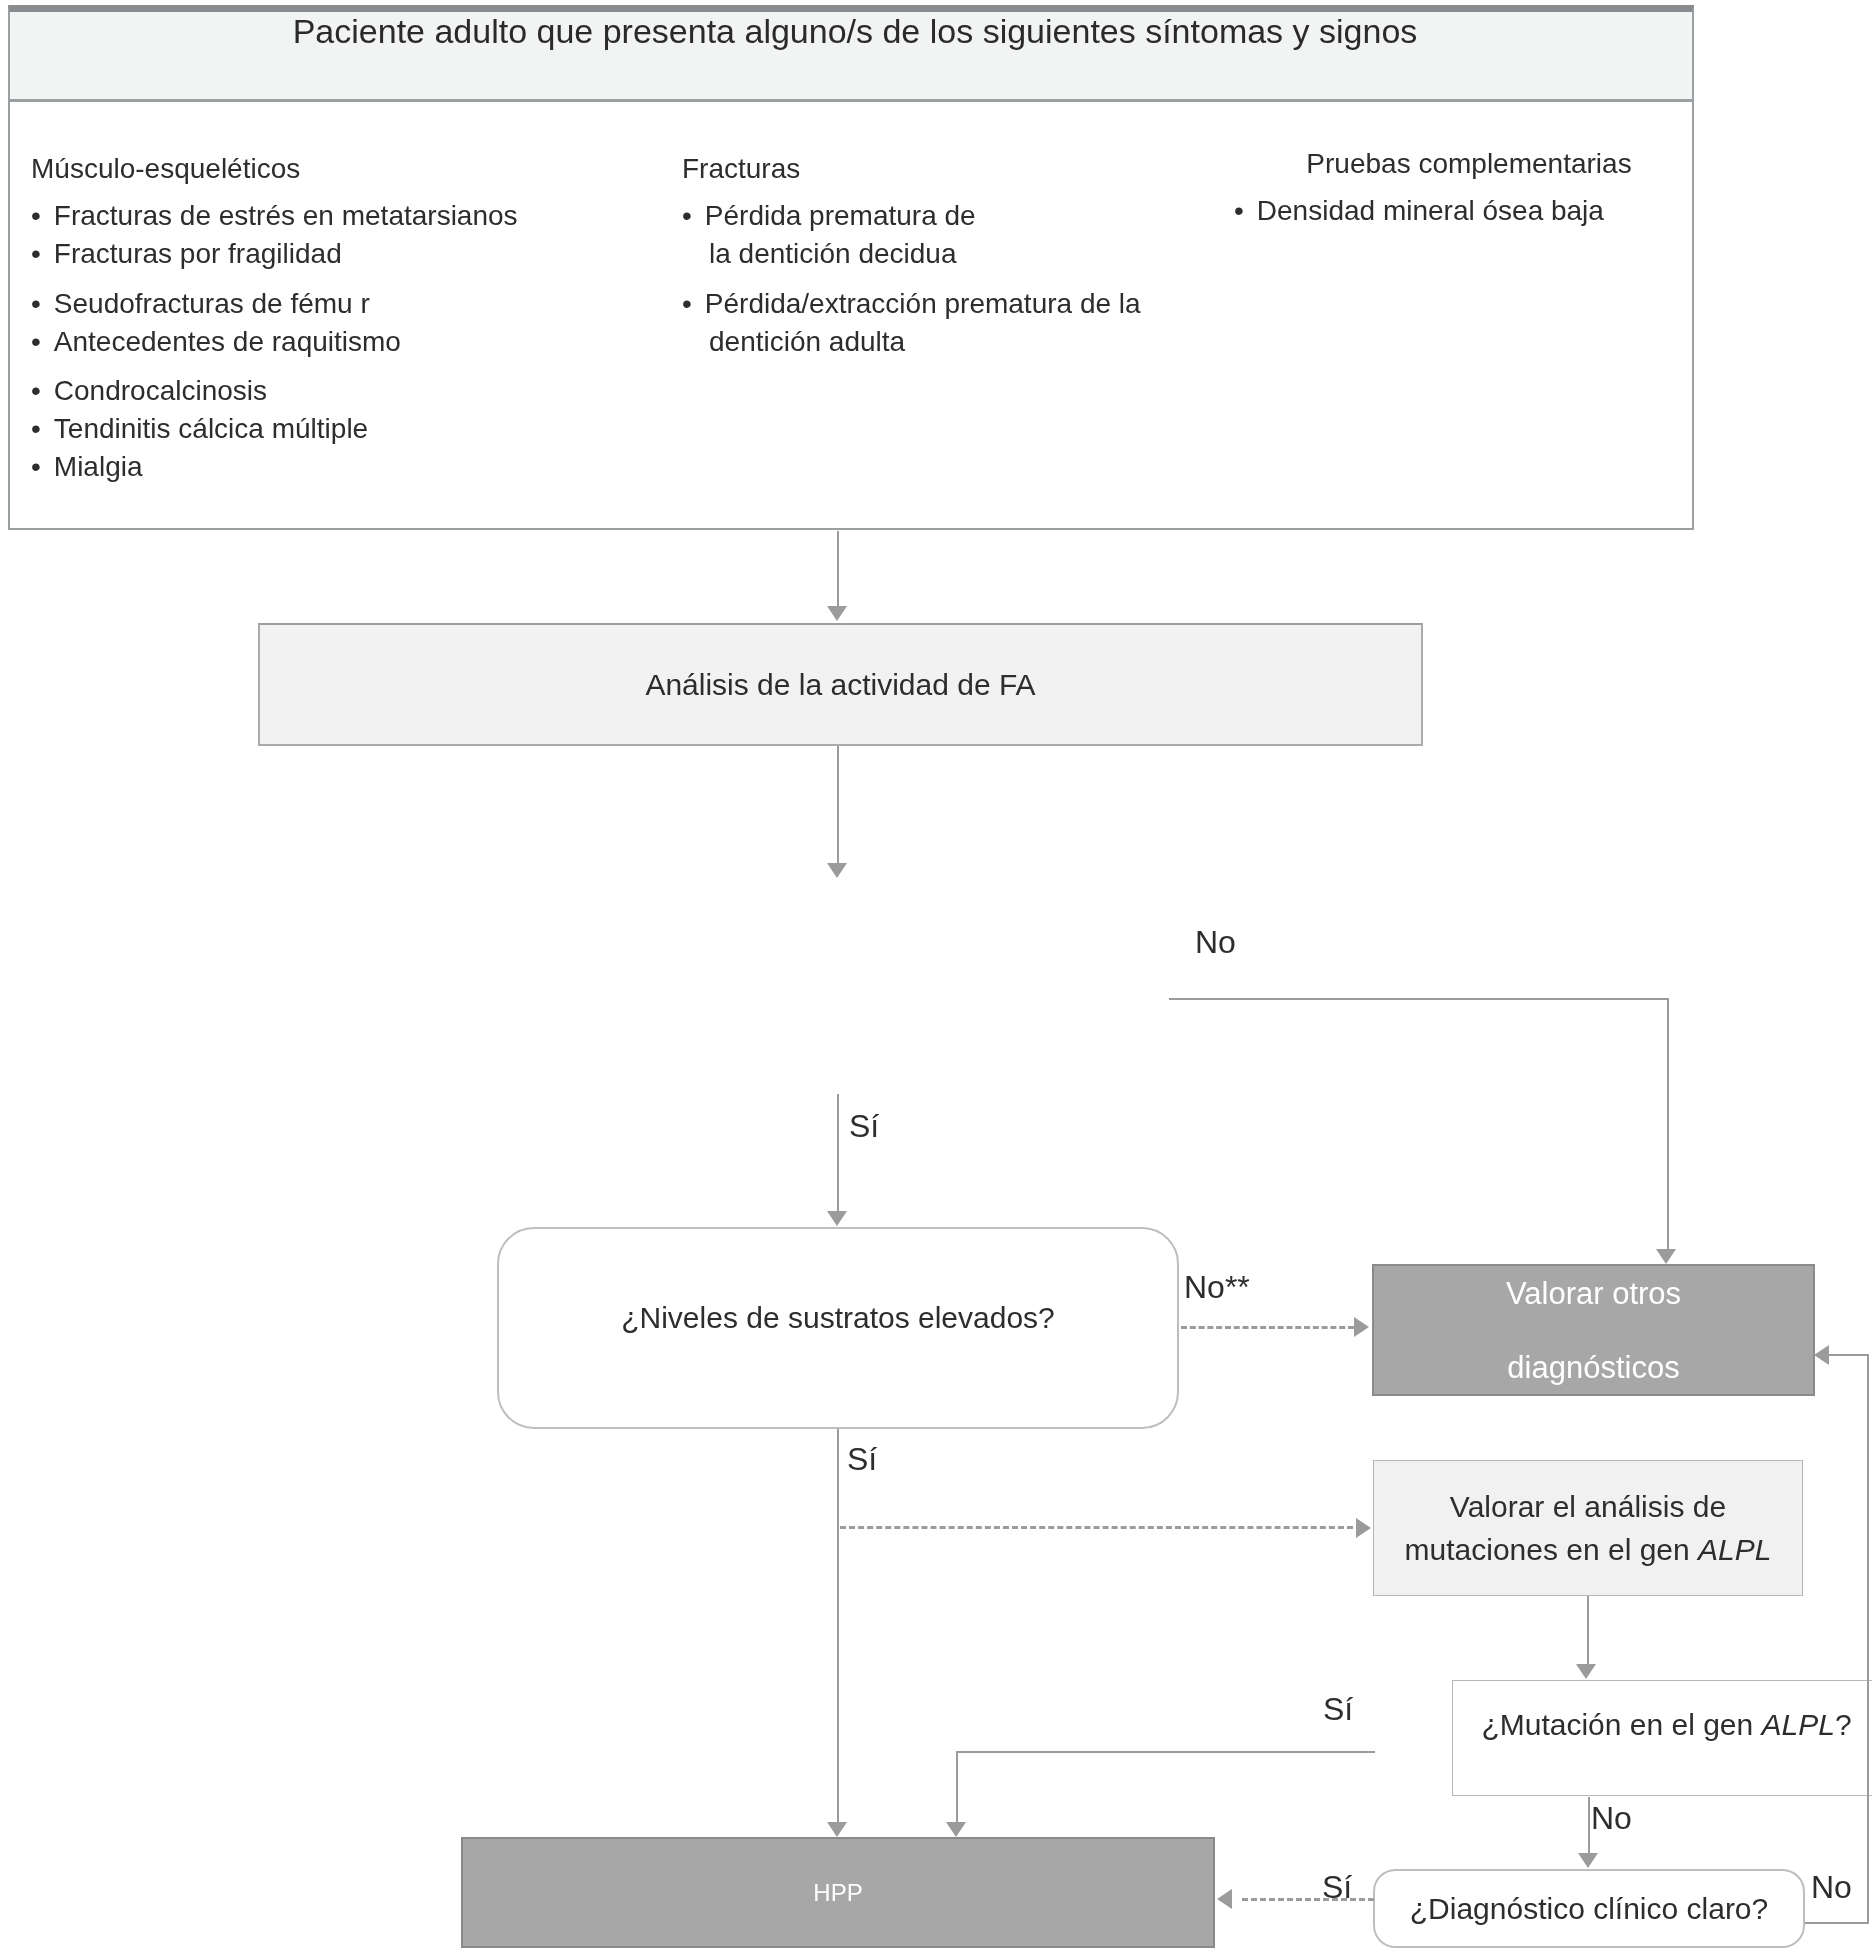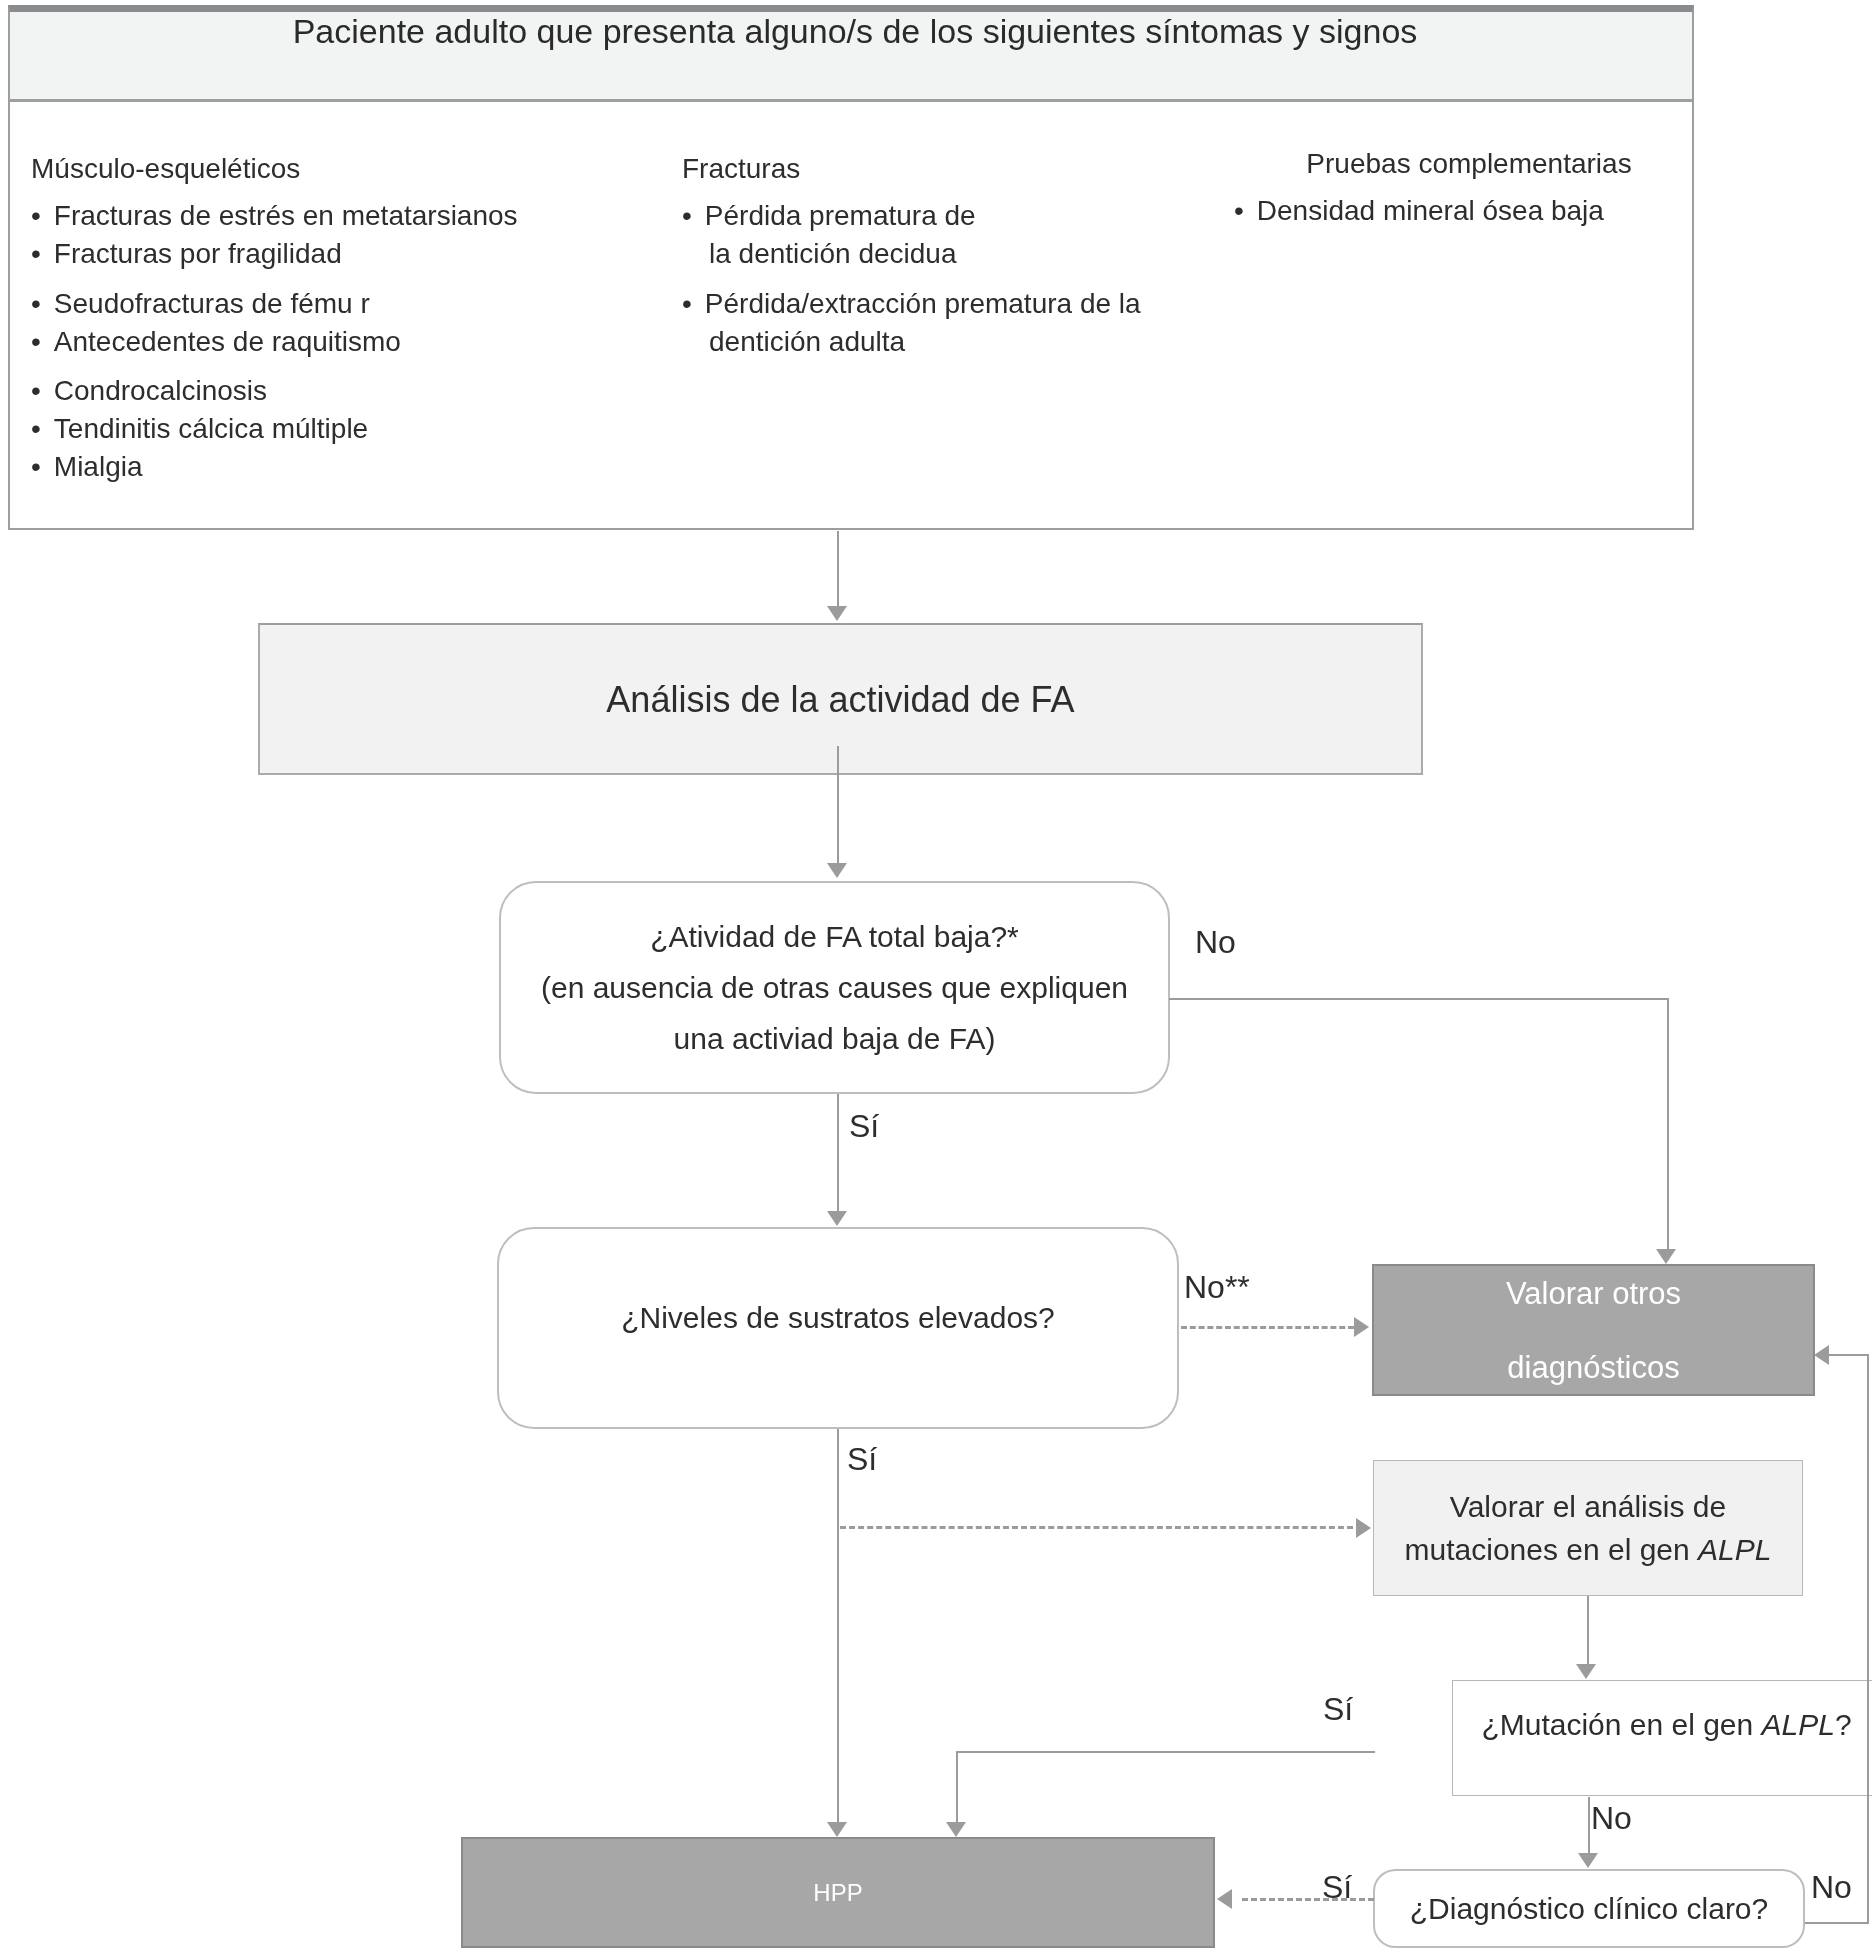--- a/index.html
+++ b/index.html
@@ -115,32 +115,27 @@
       <div class="li">
           <span class="blt"></span>
           <span>Densidad mineral ósea baja</span>
         </div>
     </div>
   </div>
 
   <div class="vline" style="left:837px;top:531px;height:76px;"></div>
   <div class="arr arr-down" style="left:827px;top:606px;"></div>
 
-  <div class="box box-light f37" style="left:258px;top:623px;width:1165px;height:152px;font-size:36px;">
+  <div class="box box-light f37" style="left:258px;top:623px;width:1165px;height:123px;font-size:30px;">
     <span>Análisis de la actividad de FA</span>
   </div>
 
   <div class="vline" style="left:837px;top:746px;height:119px;"></div>
   <div class="arr arr-down" style="left:827px;top:863px;"></div>
 
-  <div class="box box-round f37" style="left:499px;top:881px;width:671px;height:213px;">
-    <span>¿Atividad de FA total baja?*</span>
-    <span>(en ausencia de otras causes que expliquen</span>
-    <span>una activiad baja de FA)</span>
-  </div>
 
   <div class="lbl" style="left:1195px;top:924px;">No</div>
   <div class="hline" style="left:1169px;top:998px;width:499px;"></div>
   <div class="vline" style="left:1667px;top:998px;height:253px;"></div>
   <div class="arr arr-down" style="left:1656px;top:1249px;"></div>
 
   <div class="lbl" style="left:849px;top:1108px;">Sí</div>
   <div class="vline" style="left:837px;top:1094px;height:119px;"></div>
   <div class="arr arr-down" style="left:827px;top:1211px;"></div>
 

